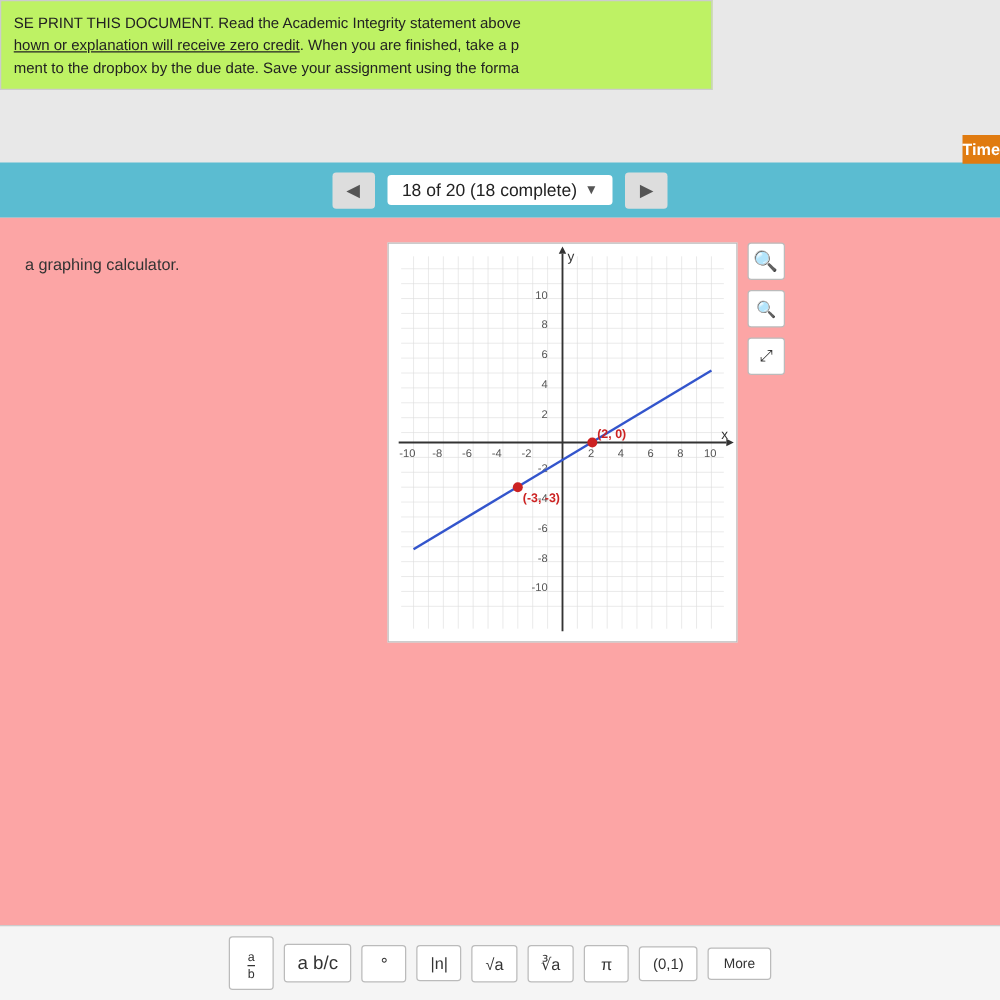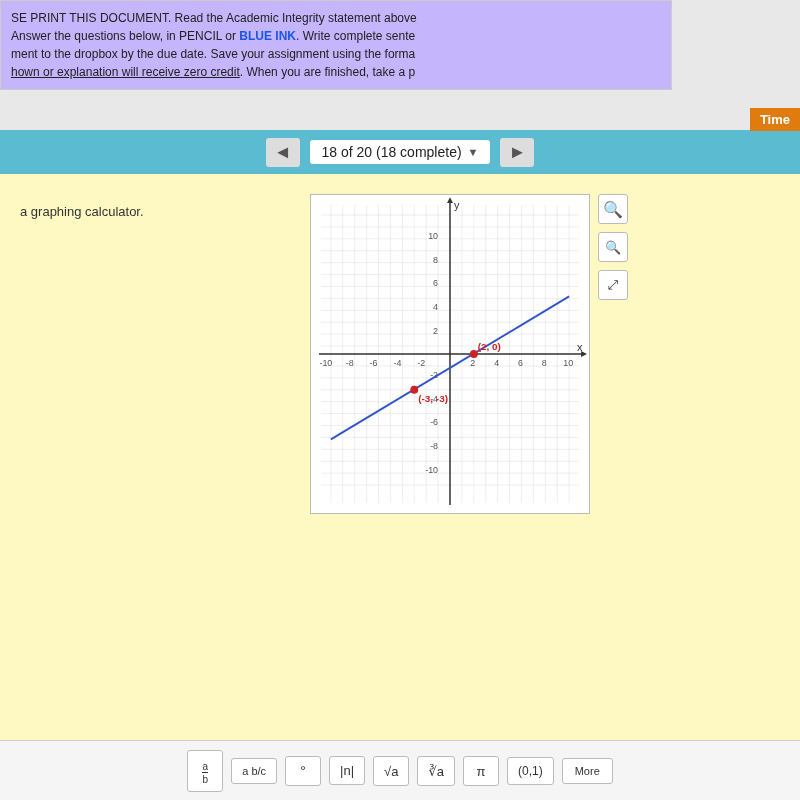--- a/index.html
+++ b/index.html
@@ -10,22 +10,22 @@
       background: #e8e8e8;
       font-family: Arial, sans-serif;
       position: relative;
     }
 
     
     .instruction-banner {
       position: absolute;
       top: 0;
       left: 0;
-      width: 672px;
-      background: #c4b5fd;
+      width: 570px;
+      background: #bef264;
       padding: 8px 10px;
       font-size: 12px;
       line-height: 1.5;
       border: 1px solid #ccc;
       color: #222;
       z-index: 10;
     }
     .instruction-banner .blue-text {
       color: #1a56e8;
       font-weight: bold;
@@ -37,21 +37,21 @@
 
     
     .timer-label {
       position: absolute;
       top: 108px;
       right: 0;
       background: #e07b10;
       color: white;
       font-size: 13px;
       font-weight: bold;
-      padding: 4px 10px;
+      padding: 4px 0;
       z-index: 10;
     }
 
     
     .nav-bar {
       position: absolute;
       top: 130px;
       left: 0;
       right: 0;
       height: 44px;
@@ -87,21 +87,21 @@
       color: #555;
     }
 
     
     .main-content {
       position: absolute;
       top: 174px;
       left: 0;
       right: 0;
       bottom: 60px;
-      background: #fef9c3;
+      background: #fca5a5;
       display: flex;
       align-items: flex-start;
       padding: 20px 10px 10px 10px;
       gap: 10px;
     }
 
     
     .left-panel {
       width: 290px;
       padding: 10px;
@@ -190,27 +190,24 @@
     }
   </style>
 </head>
 <body>
 
 <div class="instruction-banner">
   <div>
     <span>SE PRINT THIS DOCUMENT.  Read the Academic Integrity statement above</span>
   </div>
   <div>
-    <span>Answer the questions below, in PENCIL or </span><span class="blue-text">BLUE INK</span><span>. Write complete sente</span>
+    <span style="text-decoration:underline;">hown or explanation will receive zero credit</span><span>. When you are finished, take a p</span>
   </div>
   <div>
     <span>ment to the dropbox by the due date. Save your assignment using the forma</span>
-  </div>
-  <div>
-    <span style="text-decoration:underline;">hown or explanation will receive zero credit</span><span>. When you are finished, take a p</span>
   </div>
 </div>
 
 <div class="timer-label">
   <span>Time</span>
 </div>
 
 <div class="nav-bar">
   <button class="nav-arrow">◄</button>
   <div class="nav-label">
@@ -337,21 +334,21 @@
   </div>
 </div>
 
 <div class="bottom-toolbar">
   <button class="toolbar-btn">
     <span style="display:inline-flex;flex-direction:column;align-items:center;font-size:10px;line-height:1.1;">
       <span>a</span>
       <span style="border-top:1px solid #333;padding-top:1px;">b</span>
     </span>
   </button>
-  <button class="toolbar-btn" style="font-size:11px;">a b/c</button>
+  <button class="toolbar-btn" style="font-size:15px;">a b/c</button>
   <button class="toolbar-btn">°</button>
   <button class="toolbar-btn" style="font-size:13px;">|n|</button>
   <button class="toolbar-btn">
     <span style="font-size:13px;">√a</span>
   </button>
   <button class="toolbar-btn">
     <span style="font-size:13px;">∛a</span>
   </button>
   <button class="toolbar-btn">
     <span style="font-size:13px;">π</span>

